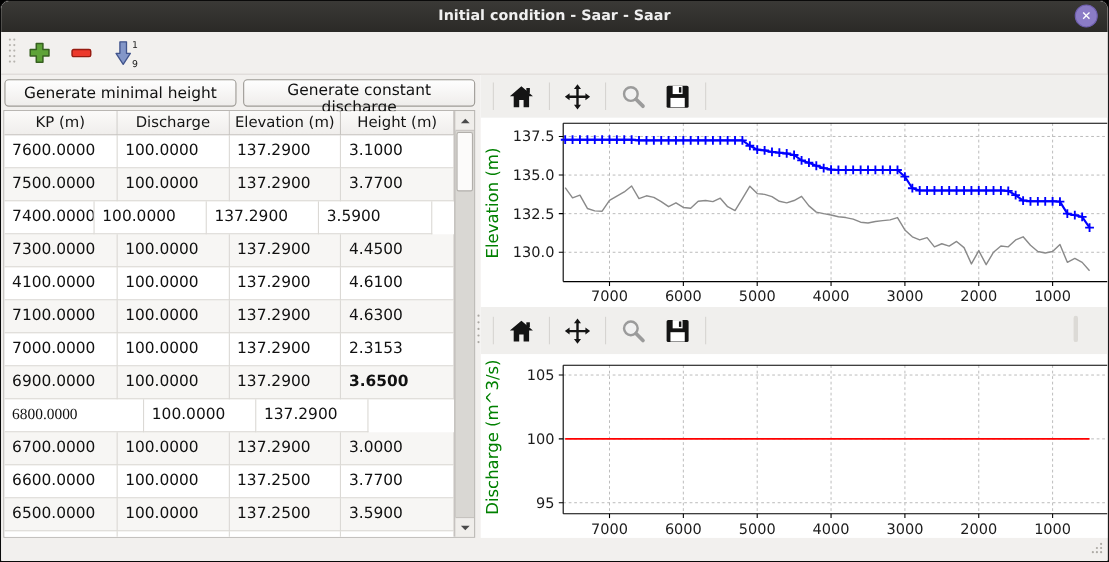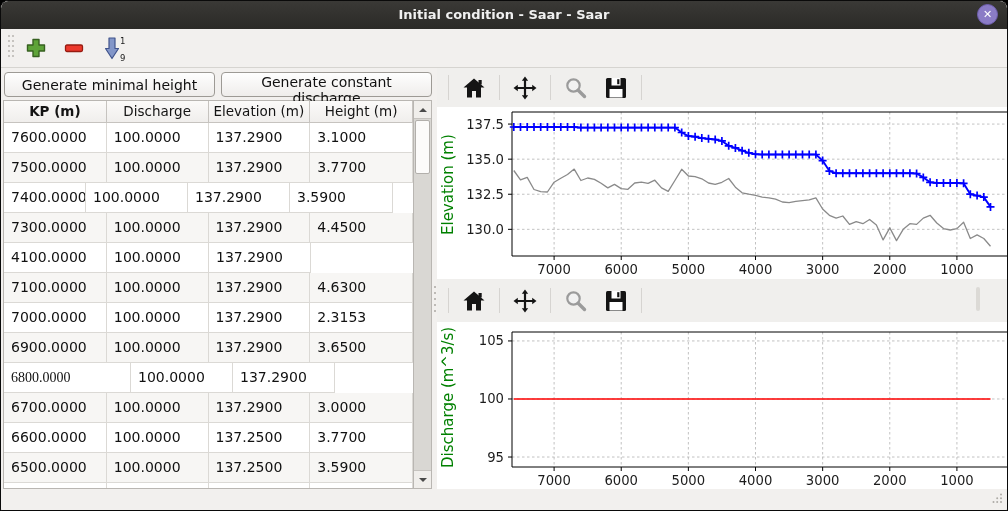--- a/index.html
+++ b/index.html
@@ -116,21 +116,21 @@
 
     <div class="left-panel">
       <div class="btn-row">
         <button class="gen-btn">Generate minimal height</button>
         <button class="gen-btn">Generate constant discharge</button>
       </div>
 
       <div class="table-wrap">
         <div class="tcols">
           <div class="thead" id="thead">
-              <div class="th" style="width: 103px; font-weight: bold;">KP (m)</div>
+              <div class="th" style="width: 103px;">KP (m)</div>
               <div class="th" style="width: 102px;">Discharge (m³/s)</div>
               <div class="th" style="width: 102px;">Elevation (m)</div>
               <div class="th" style="width: 103px;">Height (m)</div>
             </div>
           <div id="tbody">
               <div class="tr">
                 <div class="td" style="width: 103px;">7600.0000</div>
                 <div class="td" style="width: 102px;">100.0000</div>
                 <div class="td" style="width: 102px;">137.2900</div>
                 <div class="td" style="width: 103px;">3.1000</div>
@@ -150,38 +150,39 @@
               <div class="tr alt">
                 <div class="td" style="width: 103px;">7300.0000</div>
                 <div class="td" style="width: 102px;">100.0000</div>
                 <div class="td" style="width: 102px;">137.2900</div>
                 <div class="td" style="width: 103px;">4.4500</div>
               </div>
               <div class="tr">
                 <div class="td" style="width: 103px;">4100.0000</div>
                 <div class="td" style="width: 102px;">100.0000</div>
                 <div class="td" style="width: 102px;">137.2900</div>
+                <div class="td" style="width: 103px;">4.6100</div>
               </div>
               <div class="tr alt">
                 <div class="td" style="width: 103px;">7100.0000</div>
                 <div class="td" style="width: 102px;">100.0000</div>
                 <div class="td" style="width: 102px;">137.2900</div>
                 <div class="td" style="width: 103px;">4.6300</div>
               </div>
               <div class="tr">
                 <div class="td" style="width: 103px;">7000.0000</div>
                 <div class="td" style="width: 102px;">100.0000</div>
                 <div class="td" style="width: 102px;">137.2900</div>
                 <div class="td" style="width: 103px;">2.3153</div>
               </div>
               <div class="tr alt">
                 <div class="td" style="width: 103px;">6900.0000</div>
                 <div class="td" style="width: 102px;">100.0000</div>
                 <div class="td" style="width: 102px;">137.2900</div>
-                <div class="td" style="width: 103px;">3.6500</div>
+                <div class="td" style="width: 103px; font-weight: bold;">3.6500</div>
               </div>
               <div class="tr">
                 <div class="td" style="width: 127px; font-family: Liberation Serif, serif;">6800.0000</div>
                 <div class="td" style="width: 102px;">100.0000</div>
                 <div class="td" style="width: 102px;">137.2900</div>
               </div>
               <div class="tr alt">
                 <div class="td" style="width: 103px;">6700.0000</div>
                 <div class="td" style="width: 102px;">100.0000</div>
                 <div class="td" style="width: 102px;">137.2900</div>

